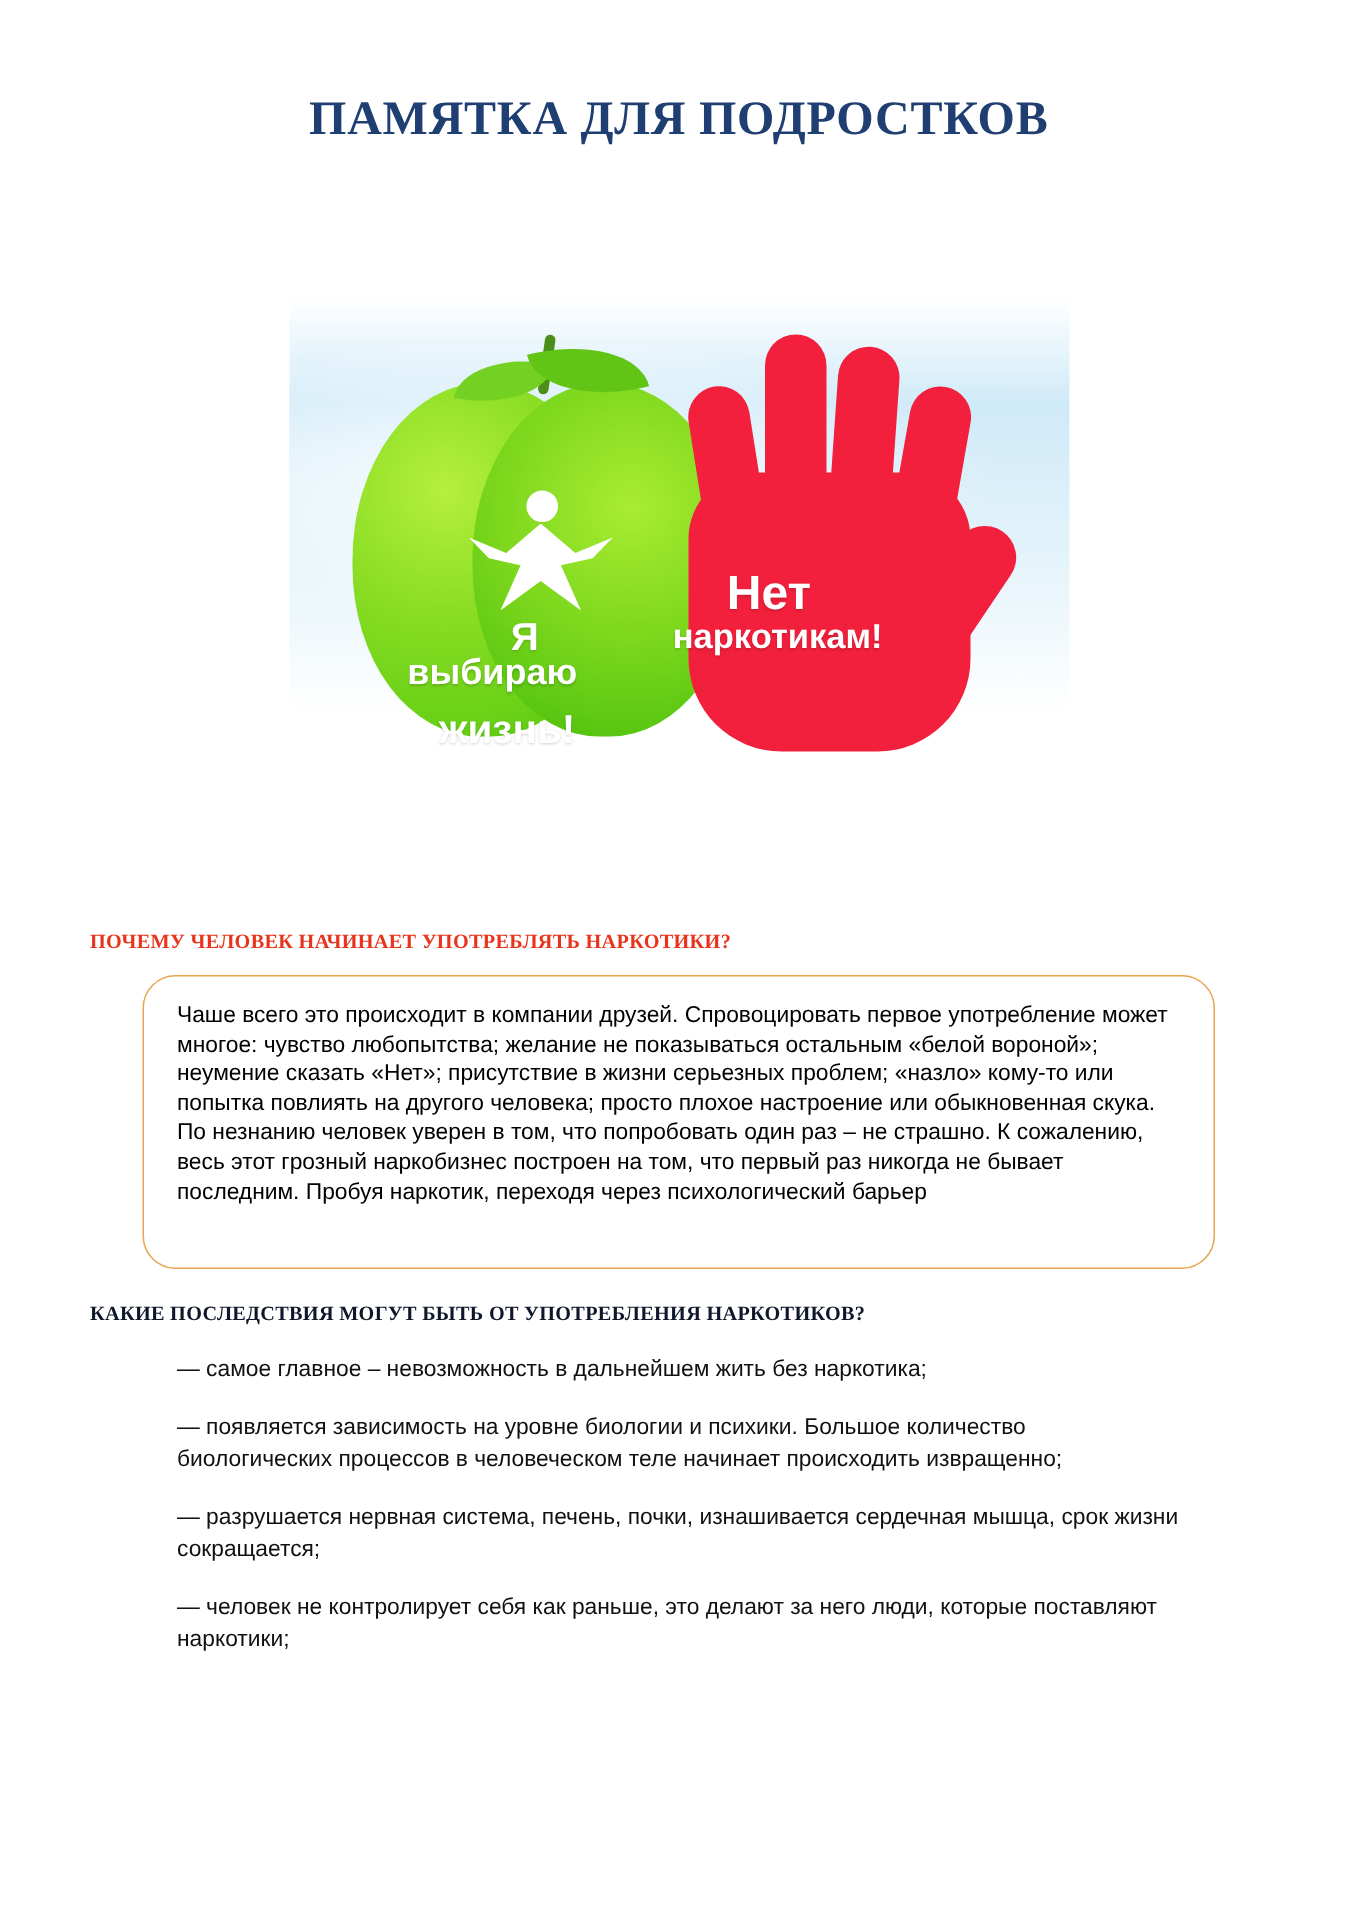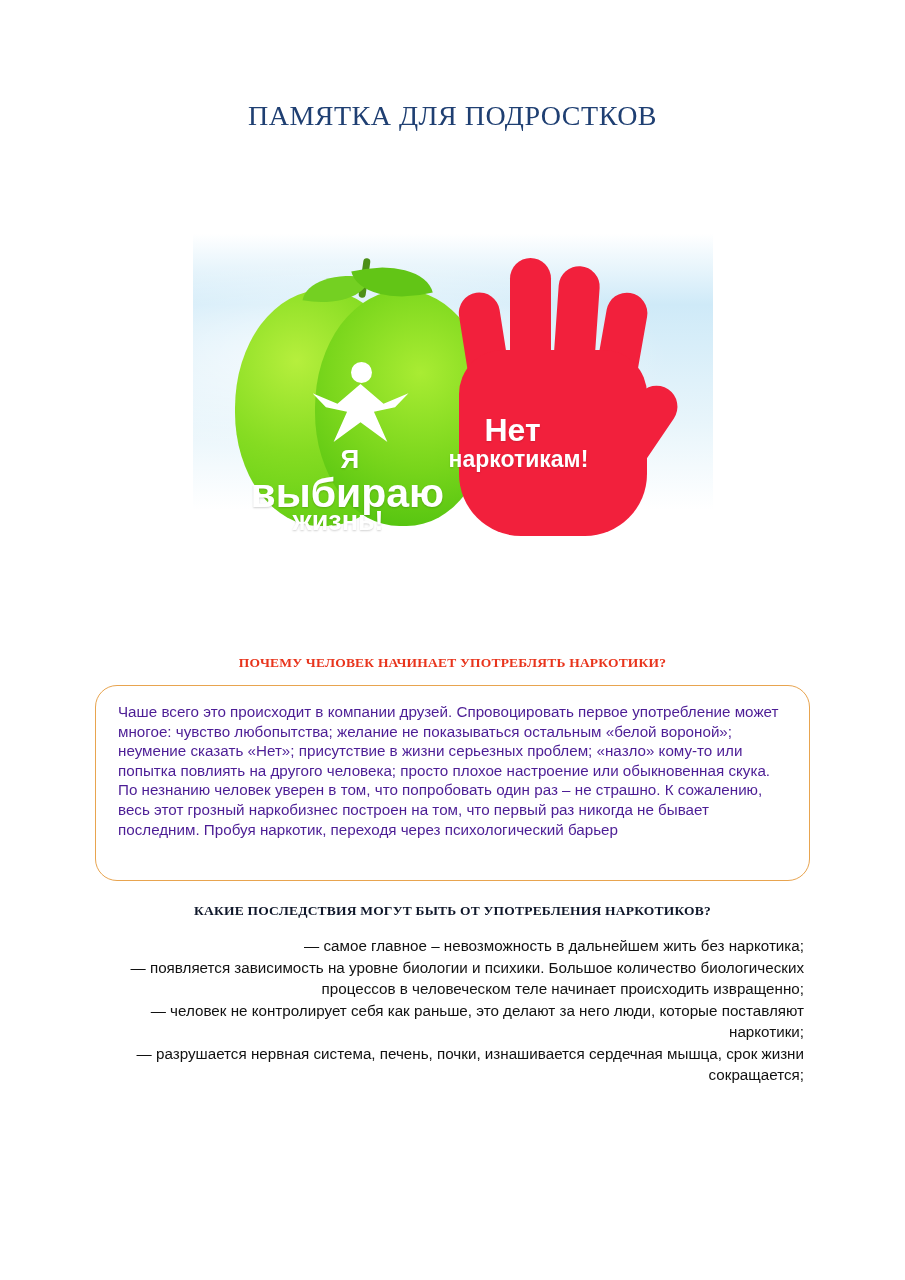--- a/index.html
+++ b/index.html
@@ -19,25 +19,25 @@
     width: 905px;
     height: 1280px;
     position: relative;
     box-sizing: border-box;
     padding: 0 60px;
   }
 
   
   .doc-title {
     margin: 0;
-    padding-top: 100px;
+    padding-top: 60px;
     text-align: center;
     font-family: "Liberation Serif", serif;
-    font-size: 28px;
-    font-weight: normal;
+    font-size: 32px;
+    font-weight: bold;
     letter-spacing: 0.5px;
     color: #1f3f72;
   }
 
   
   .poster-wrap {
     margin: 62px auto 0 auto;
     width: 520px;
     height: 395px;
     display: flex;
@@ -126,21 +126,21 @@
   }
   .apple .line1, .apple .line2, .apple .line3 {
     position: absolute;
     color: #ffffff;
     font-family: "Liberation Sans", sans-serif;
     font-weight: bold;
     text-shadow: 0 1px 2px rgba(0,0,0,0.18);
     white-space: nowrap;
   }
   .apple .line1 { left: 106px; top: 188px; font-size: 26px; }
-  .apple .line2 { left: 16px;  top: 214px; font-size: 41px; }
+  .apple .line2 { left: 37px;  top: 214px; font-size: 24px; }
   .apple .line3 { left: 58px;  top: 250px; font-size: 27px; }
 
   
   .hand {
     position: absolute;
     left: 228px;
     top: 28px;
     width: 268px;
     height: 330px;
   }
@@ -179,21 +179,20 @@
     font-family: "Liberation Sans", sans-serif;
     font-weight: bold;
     white-space: nowrap;
     text-shadow: 0 1px 2px rgba(0,0,0,0.15);
   }
   .hand .htext1 { left: 64px; top: 190px; font-size: 32px; }
   .hand .htext2 { left: 28px; top: 224px; font-size: 23px; }
 
   
   .section-head {
-    text-align: center;
     font-family: "Liberation Serif", serif;
     font-size: 13.5px;
     font-weight: bold;
     letter-spacing: 0.2px;
   }
   .section-head.red  { color: #e8341c; margin-top: 66px; }
   .section-head.blue { color: #0f172a; margin-top: 22px; }
 
   
   .callout {
@@ -203,33 +202,32 @@
     height: 196px;
     overflow: hidden;
     padding: 16px 22px 0 22px;
     box-sizing: border-box;
     background: #ffffff;
   }
   .callout p {
     margin: 0;
     font-size: 15.2px;
     line-height: 19.6px;
-    color: #4c1d95;
+    color: #000000;
   }
 
   
   .consequences {
     margin: 16px 40px 0 40px;
   }
   .consequences p {
-    margin: 1px;
+    margin: 18px;
     font-size: 15.2px;
     line-height: 21px;
     color: #111111;
-    text-align: right;
   }
 </style>
 </head>
 <body>
 
 <div class="page">
 
   <h1 class="doc-title">ПАМЯТКА ДЛЯ ПОДРОСТКОВ</h1>
 
   <div class="poster-wrap">
@@ -266,17 +264,17 @@
 
   <div class="callout">
     <p>Чаше всего это происходит в компании друзей. Спровоцировать первое употребление может многое: чувство любопытства; желание не показываться остальным «белой вороной»; неумение сказать «Нет»; присутствие в жизни серьезных проблем; «назло» кому-то или попытка повлиять на другого человека; просто плохое настроение или обыкновенная скука. По незнанию человек уверен в том, что попробовать один раз – не страшно. К сожалению, весь этот грозный наркобизнес построен на том, что первый раз никогда не бывает последним. Пробуя наркотик, переходя через психологический барьер</p>
   </div>
 
   <div class="section-head blue">КАКИЕ ПОСЛЕДСТВИЯ МОГУТ БЫТЬ ОТ УПОТРЕБЛЕНИЯ НАРКОТИКОВ?</div>
 
   <div class="consequences">
     <p>— самое главное – невозможность в дальнейшем жить без наркотика;</p>
     <p>— появляется зависимость на уровне биологии и психики. Большое количество биологических процессов в человеческом теле начинает происходить извращенно;</p>
+    <p>— разрушается нервная система, печень, почки, изнашивается сердечная мышца, срок жизни сокращается;</p>
     <p>— человек не контролирует себя как раньше, это делают за него люди, которые поставляют наркотики;</p>
-    <p>— разрушается нервная система, печень, почки, изнашивается сердечная мышца, срок жизни сокращается;</p>
   </div>
 
 </div>
 
 </body></html>

